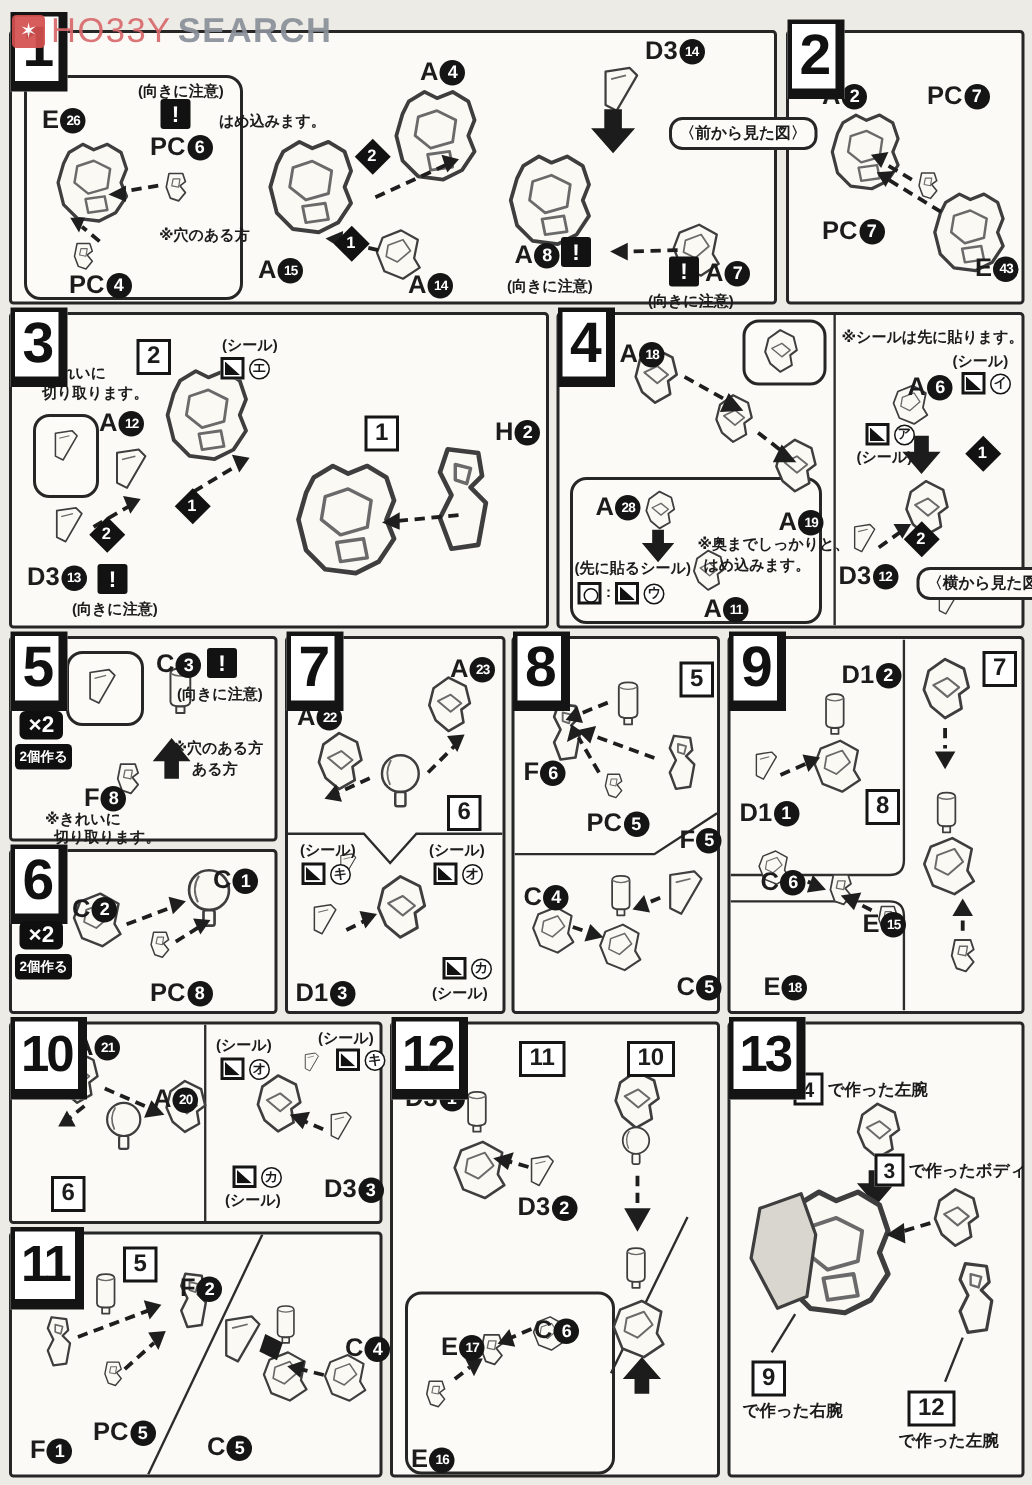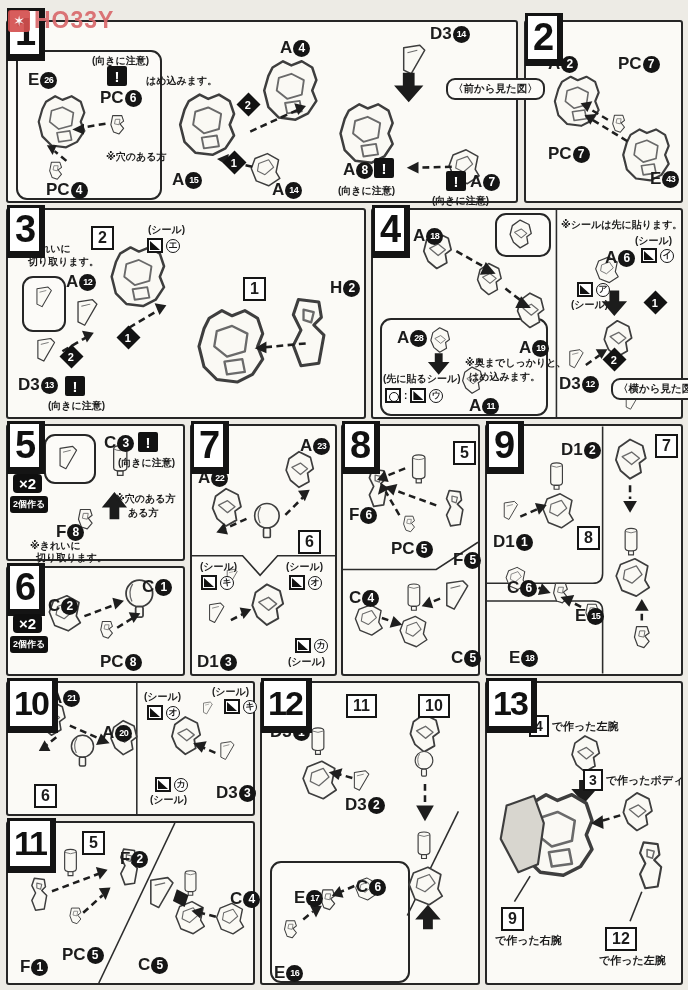--- a/index.html
+++ b/index.html
@@ -26,21 +26,21 @@
 .stk2{display:inline-block;width:16px;height:15px;border:2px solid #151515;background:#fff;position:relative}
 .stk2::after{content:"";position:absolute;left:2px;top:2px;width:8px;height:8px;border:1.5px solid #111;border-radius:50%}
 .klet{display:inline-flex;min-width:14px;height:14px;border:1.5px solid #151515;border-radius:50%;background:#fff;font-size:9px;font-weight:bold;align-items:center;justify-content:center}
 .x2{position:absolute;background:#0f0f0f;color:#fff;font-weight:bold;font-size:15px;padding:1px 6px;border-radius:4px;z-index:6}
 .mk{position:absolute;background:#0f0f0f;color:#fff;font-weight:bold;font-size:9px;padding:2px 3px;border-radius:3px;z-index:6;white-space:nowrap}
 .cap{position:absolute;font-size:11px;font-weight:bold;white-space:nowrap;z-index:4}
 .caprow{position:absolute;display:flex;align-items:center;gap:3px;z-index:4;font-size:11px;font-weight:bold;white-space:nowrap}
 .art{position:absolute;inset:0;width:100%;height:100%;z-index:2}
 .logo{position:absolute;left:8px;top:7px;display:flex;align-items:center;gap:4px;z-index:10;opacity:.92}
 .logoicon{width:22px;height:22px;background:#d4504f;border-radius:3px;color:#fff;font-weight:bold;display:flex;align-items:center;justify-content:center;font-size:14px}
-.logored{font-size:23px;font-weight:bold;color:#d9696c;letter-spacing:1px}
+.logored{font-size:23px;font-weight:normal;color:#d9696c;letter-spacing:1px}
 .logogray{font-size:23px;font-weight:bold;color:#8a909a;letter-spacing:1px}
 svg .pf{fill:#faf9f4;stroke:#3e3e3e;stroke-width:2.4;stroke-linejoin:round}
 svg .pl2{fill:none;stroke:#6a6a6a;stroke-width:1.8;stroke-linejoin:round}
 svg .pln{fill:none;stroke:#6a6a6a;stroke-width:1.8}
 svg .dash{fill:none;stroke:#1e1e1e;stroke-width:2.6;stroke-dasharray:7 4.5}
 svg .ah{fill:#1e1e1e}
 svg .sa{fill:#1c1c1c}
 svg .dl{stroke:#2c2c2c;stroke-width:1.6;fill:none}
 svg .shade{fill:#d8d6cf;stroke:#3e3e3e;stroke-width:2.2;stroke-linejoin:round}
 </style>
@@ -85,20 +85,21 @@
         <path class="pl2" d="M26 12 L34 14 L32 22 L26 20 Z"></path>
       </symbol>
 </defs>
 </svg>
 
 <div class="page">
 
 <div class="logo">
   <span class="logoicon">✶</span>
   <span class="logored">HO33Y</span>
+  <span class="logogray">SEARCH</span>
 </div>
 
 <section class="panel" style="left:6px;top:20px;width:512px;height:183px">
   <div class="step" style="left:-1px;top:-14px">1</div>
   <div class="bbox" style="left:8px;top:28px;width:146px;height:150px"></div>
   <svg class="art" viewBox="0 0 512 183">
     <use href="#p-torso" x="24" y="74" width="56" height="56"></use>
     <use href="#p-conn" x="94" y="92" width="28" height="28"></use>
     <use href="#p-conn" x="32" y="140" width="26" height="26"></use>
     <use href="#p-torso" x="168" y="72" width="66" height="66"></use>

